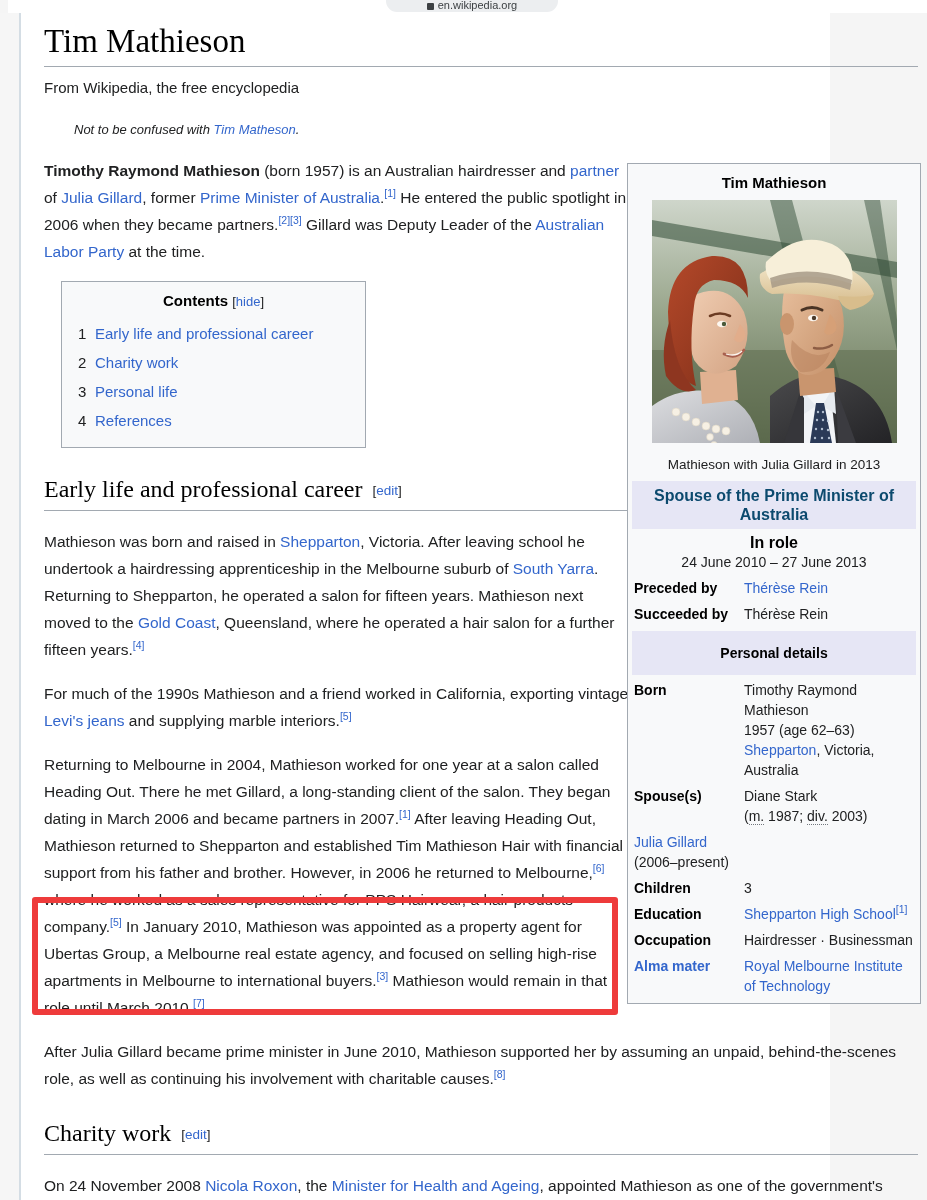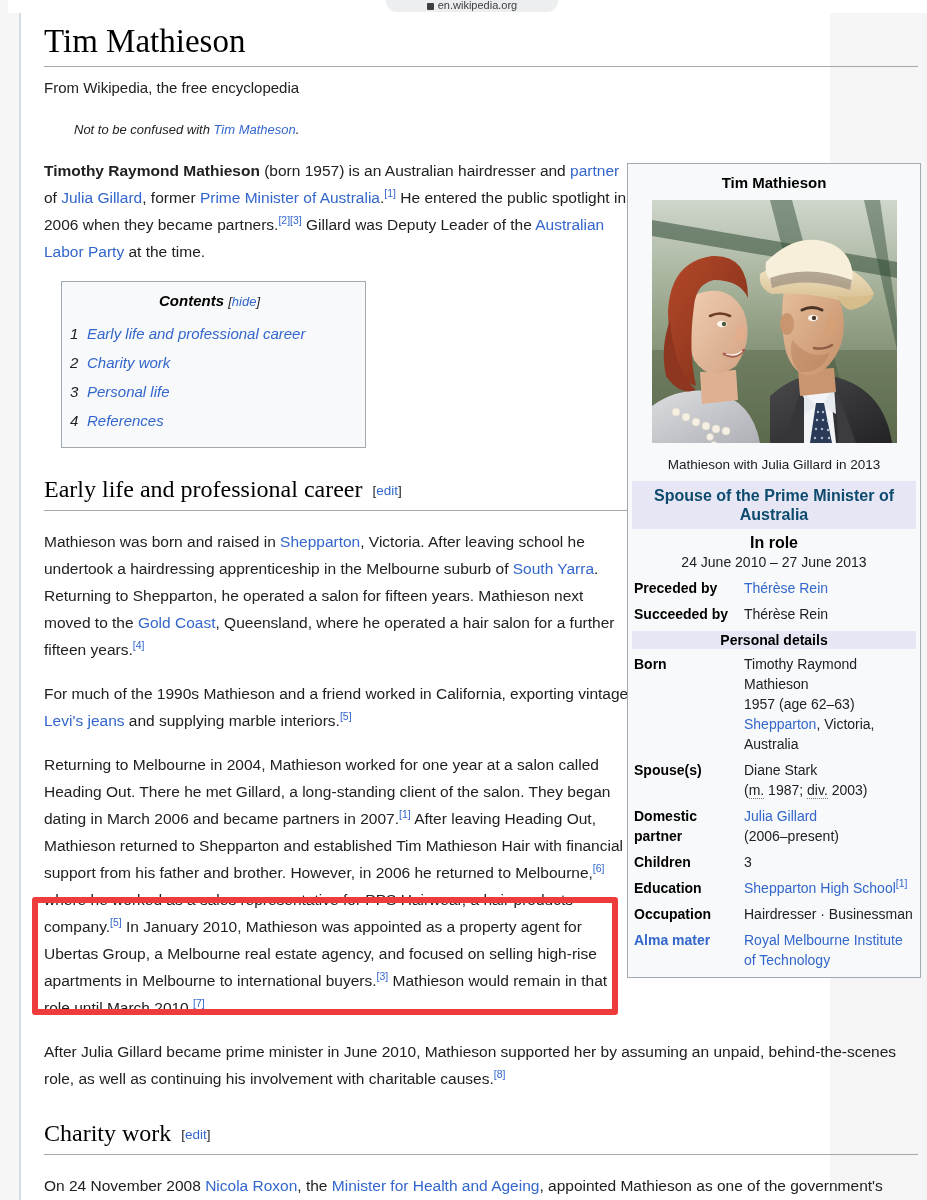--- a/index.html
+++ b/index.html
@@ -64,22 +64,22 @@
   p.body{
     font-size:15.5px;color:#202122;line-height:27px;
     margin:17px 0 0 0;
   }
   sup.ref{font-size:10.5px;vertical-align:super;line-height:0;}
   sup.ref a{color:#3366cc;text-decoration:none;}
 
   
   .toc{
     display:inline-block;border:1px solid #a2a9b1;background:#f8f9fa;
-    padding:8px 16px 12px 8px;margin:16px 0 0 17px;
-    box-sizing:border-box;min-width:305px;font-style:italic;
+    padding:8px 16px 12px 16px;margin:16px 0 0 17px;
+    box-sizing:border-box;min-width:305px;
   }
   .toc-title{
     text-align:center;font-size:15px;font-weight:700;color:#000;
     margin:2px 0 10px 0;
   }
   .toc-title .togg{font-weight:400;font-size:13px;color:#202122;}
   .toc-title .togg a{color:#3366cc;text-decoration:none;}
   .toc-li{font-size:15px;line-height:29px;color:#202122;white-space:nowrap;}
   .toc-num{display:inline-block;width:17px;color:#202122;}
   .toc-li a{color:#3366cc;text-decoration:none;}
@@ -136,21 +136,21 @@
   .ib-lbl{
     width:110px;flex:none;font-weight:700;color:#000;padding:1px 6px 1px 2px;
     box-sizing:border-box;font-size:14px;line-height:20px;
   }
   .ib-lbl.link{color:#3366cc;}
   .ib-val{
     flex:1;padding:1px 2px;font-size:14px;line-height:20px;color:#202122;
   }
   .ib-section{
     background:#e6e6f5;text-align:center;font-weight:700;color:#000;
-    padding:0;margin:4px 0 2px 0;font-size:14px;
+    padding:13px;margin:4px 0 2px 0;font-size:14px;
   }
   .abbr{border-bottom:1px dotted #72777d;}
 
   
   .redbox{
     position:absolute;border:6px solid #ee3b3b;border-radius:3px;
     pointer-events:none;box-sizing:border-box;
   }
 
   .cut{overflow:hidden;}
@@ -365,21 +365,20 @@
 
       <div class="ib-row">
         <div class="ib-lbl">Spouse(s)</div>
         <div class="ib-val">
           <div>Diane Stark</div>
           <div><span>(</span><span class="abbr">m.</span><span> 1987; </span><span class="abbr">div.</span><span> 2003)</span></div>
         </div>
       </div>
 
       <div class="ib-row">
-        <div class="ib-lbl">Domestic partner</div>
         <div class="ib-val">
           <div><a class="lnk" href="#">Julia Gillard</a></div>
           <div>(2006–present)</div>
         </div>
       </div>
 
       <div class="ib-row">
         <div class="ib-lbl">Children</div>
         <div class="ib-val">3</div>
       </div>

